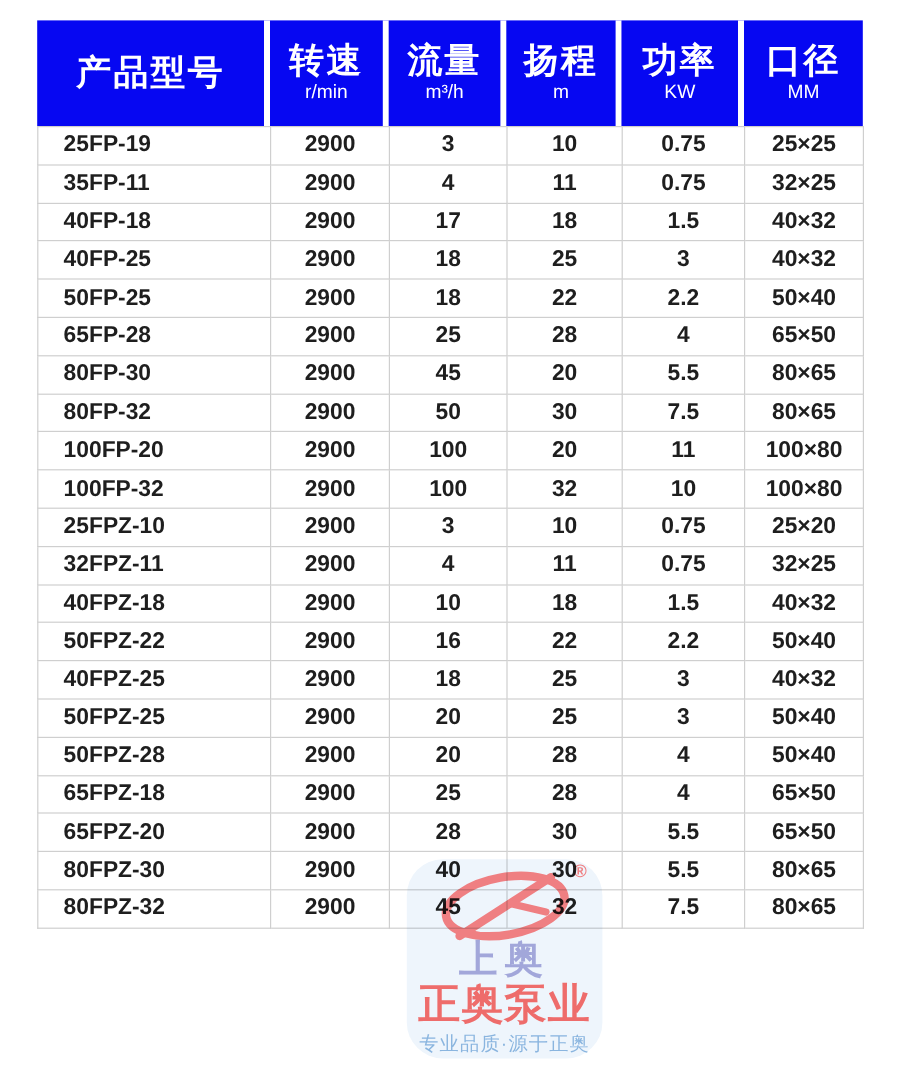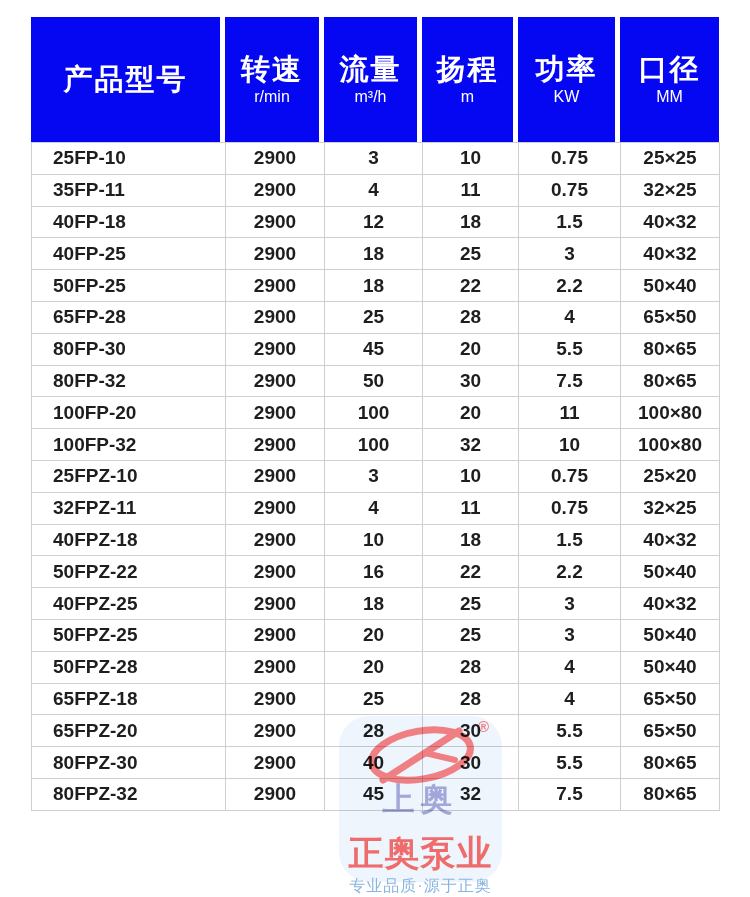--- a/index.html
+++ b/index.html
@@ -9,21 +9,21 @@
     background:#ffffff;
     position:relative;
     overflow:hidden;
   }
   .spec { position:absolute; left:31px; top:17px; width:688px; }
 
   
   .head {
     display:grid;
     grid-template-columns:194px 99px 98px 96px 102px 99px;
-    height:125px;
+    height:88px;
   }
   .hcell {
     background:var(--header-bg,#0607f2);
     color:var(--header-text,#ffffff);
     display:flex; flex-direction:column;
     align-items:center; justify-content:center;
     line-height:1.12;
   }
   .hcell:not(:last-child){ border-right:5px solid #ffffff; }
   .hlabel { font-size:29px; font-weight:700; letter-spacing:2px; }
@@ -60,21 +60,21 @@
     font-size:15px; font-weight:700; line-height:1;
   }
   .wm-shangao {
     font-size:32px; font-weight:700;
     color:var(--wm-lavender,#a2a7da);
     letter-spacing:6px; margin-top:-3px; line-height:1.05;
   }
   .wm-zhengao {
     font-size:35px; font-weight:700;
     color:var(--wm-red-strong,#ee6c6b);
-    letter-spacing:1px; line-height:1.0; margin-top:18px;text-align:center;
+    letter-spacing:1px; line-height:1.0; margin-top:2px;text-align:center;
   }
   .wm-tag {
     font-size:16px;
     color:var(--wm-blue,#8ab5df);
     letter-spacing:1px; margin-top:6px;
   }
 </style>
 </head>
 <body>
 
@@ -111,39 +111,39 @@
     <colgroup>
       <col style="width:194px">
         <col style="width:99px">
         <col style="width:98px">
       <col style="width:96px">
         <col style="width:102px">
         <col style="width:99px">
     </colgroup>
     <tbody>
         <tr>
-          <td class="model">25FP-10</td>
+          <td class="model">25FP-19</td>
           <td>2900</td>
           <td>3</td>
           <td>10</td>
           <td>0.75</td>
           <td>25×25</td>
         </tr>
         <tr>
           <td class="model">35FP-11</td>
           <td>2900</td>
           <td>4</td>
           <td>11</td>
           <td>0.75</td>
           <td>32×25</td>
         </tr>
         <tr>
           <td class="model">40FP-18</td>
           <td>2900</td>
-          <td>12</td>
+          <td>17</td>
           <td>18</td>
           <td>1.5</td>
           <td>40×32</td>
         </tr>
         <tr>
           <td class="model">40FP-25</td>
           <td>2900</td>
           <td>18</td>
           <td>25</td>
           <td>3</td>

